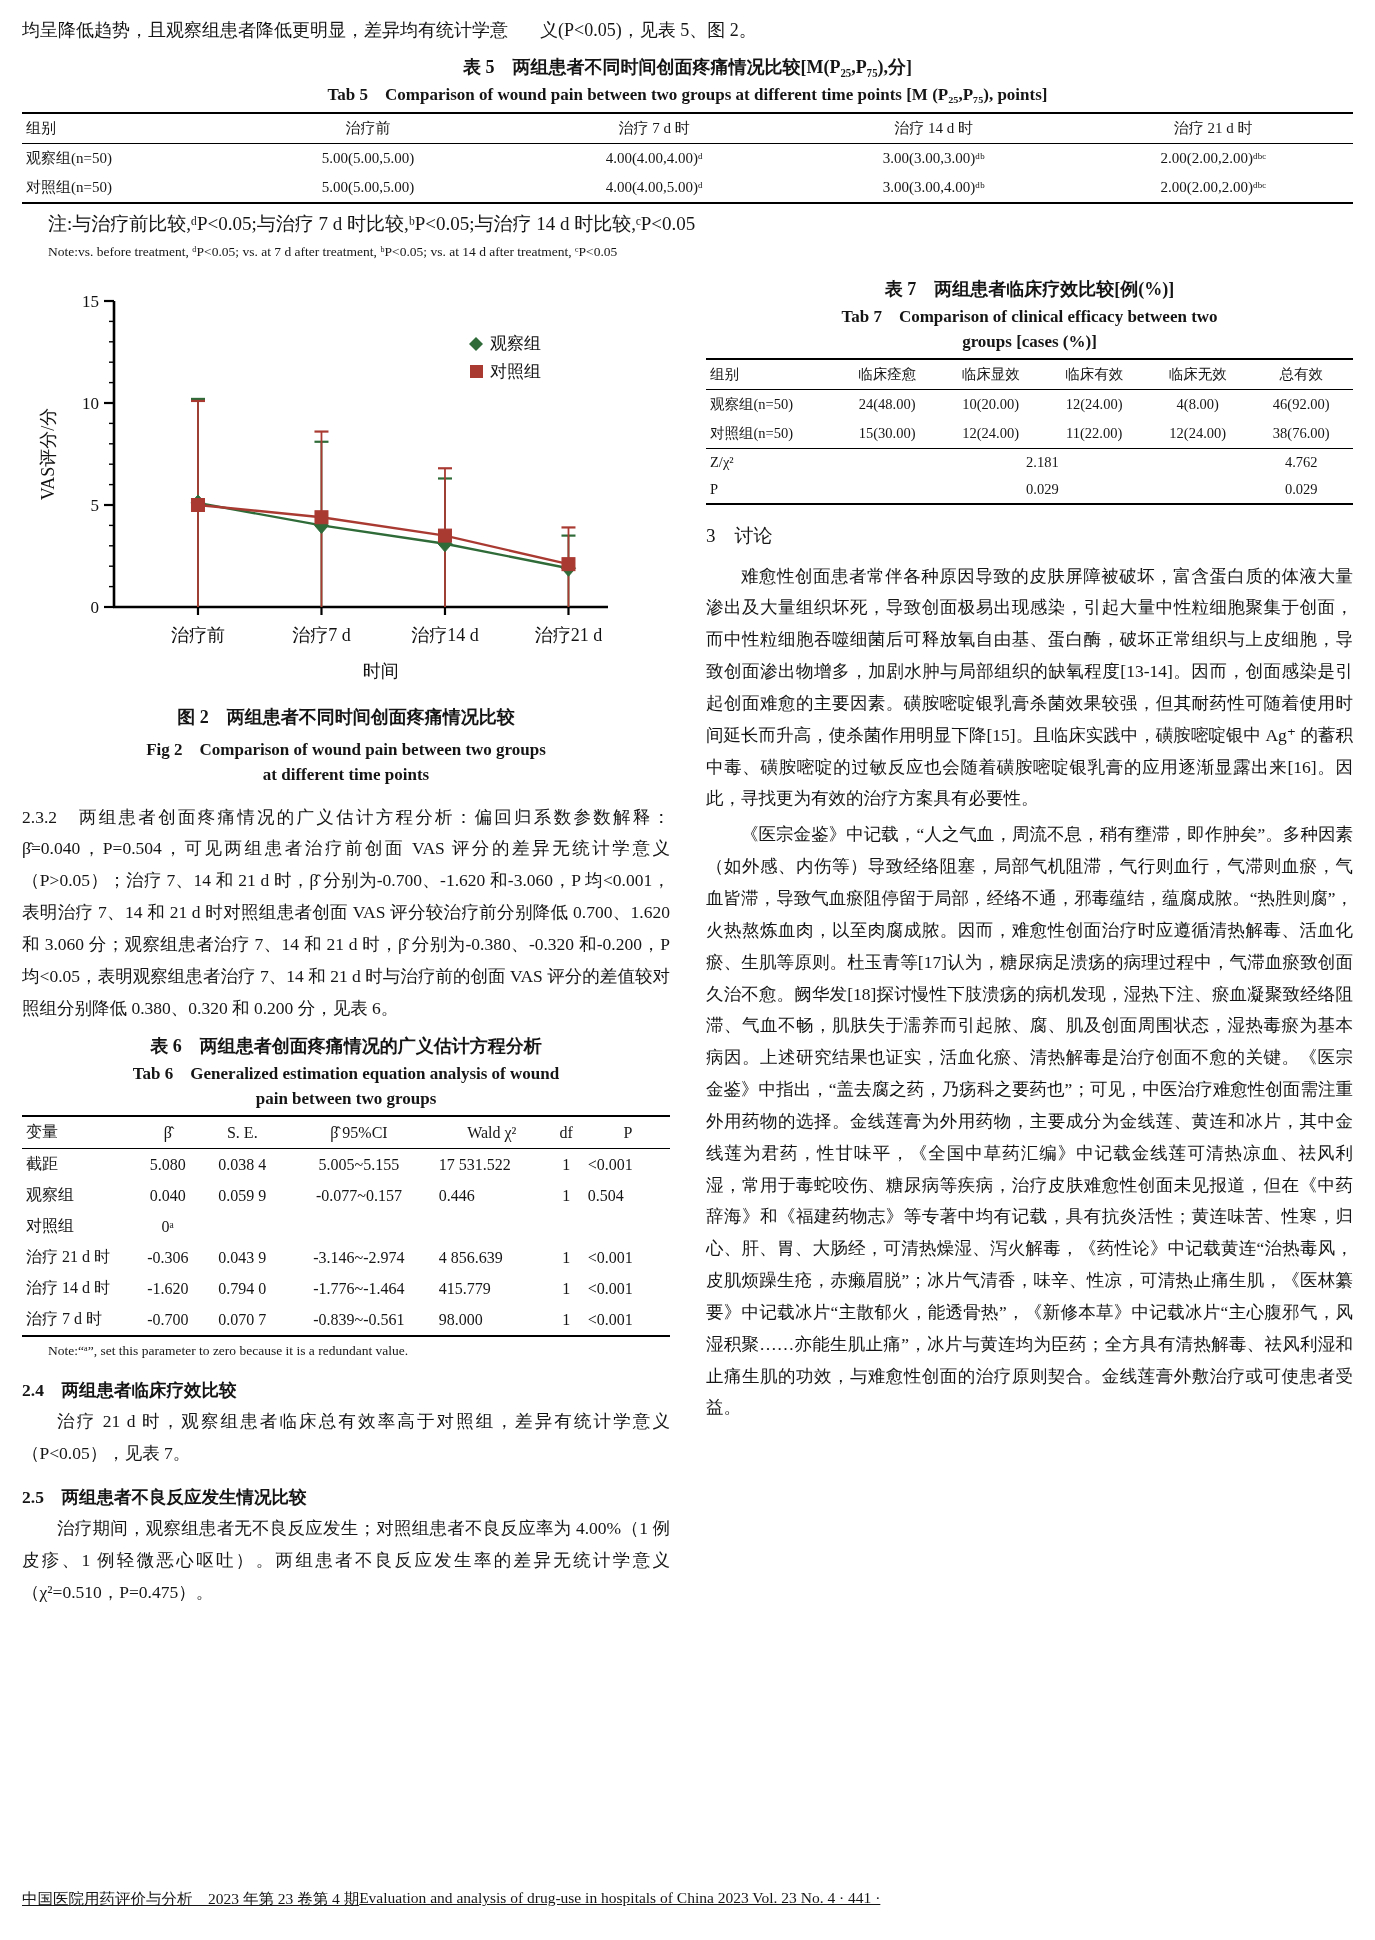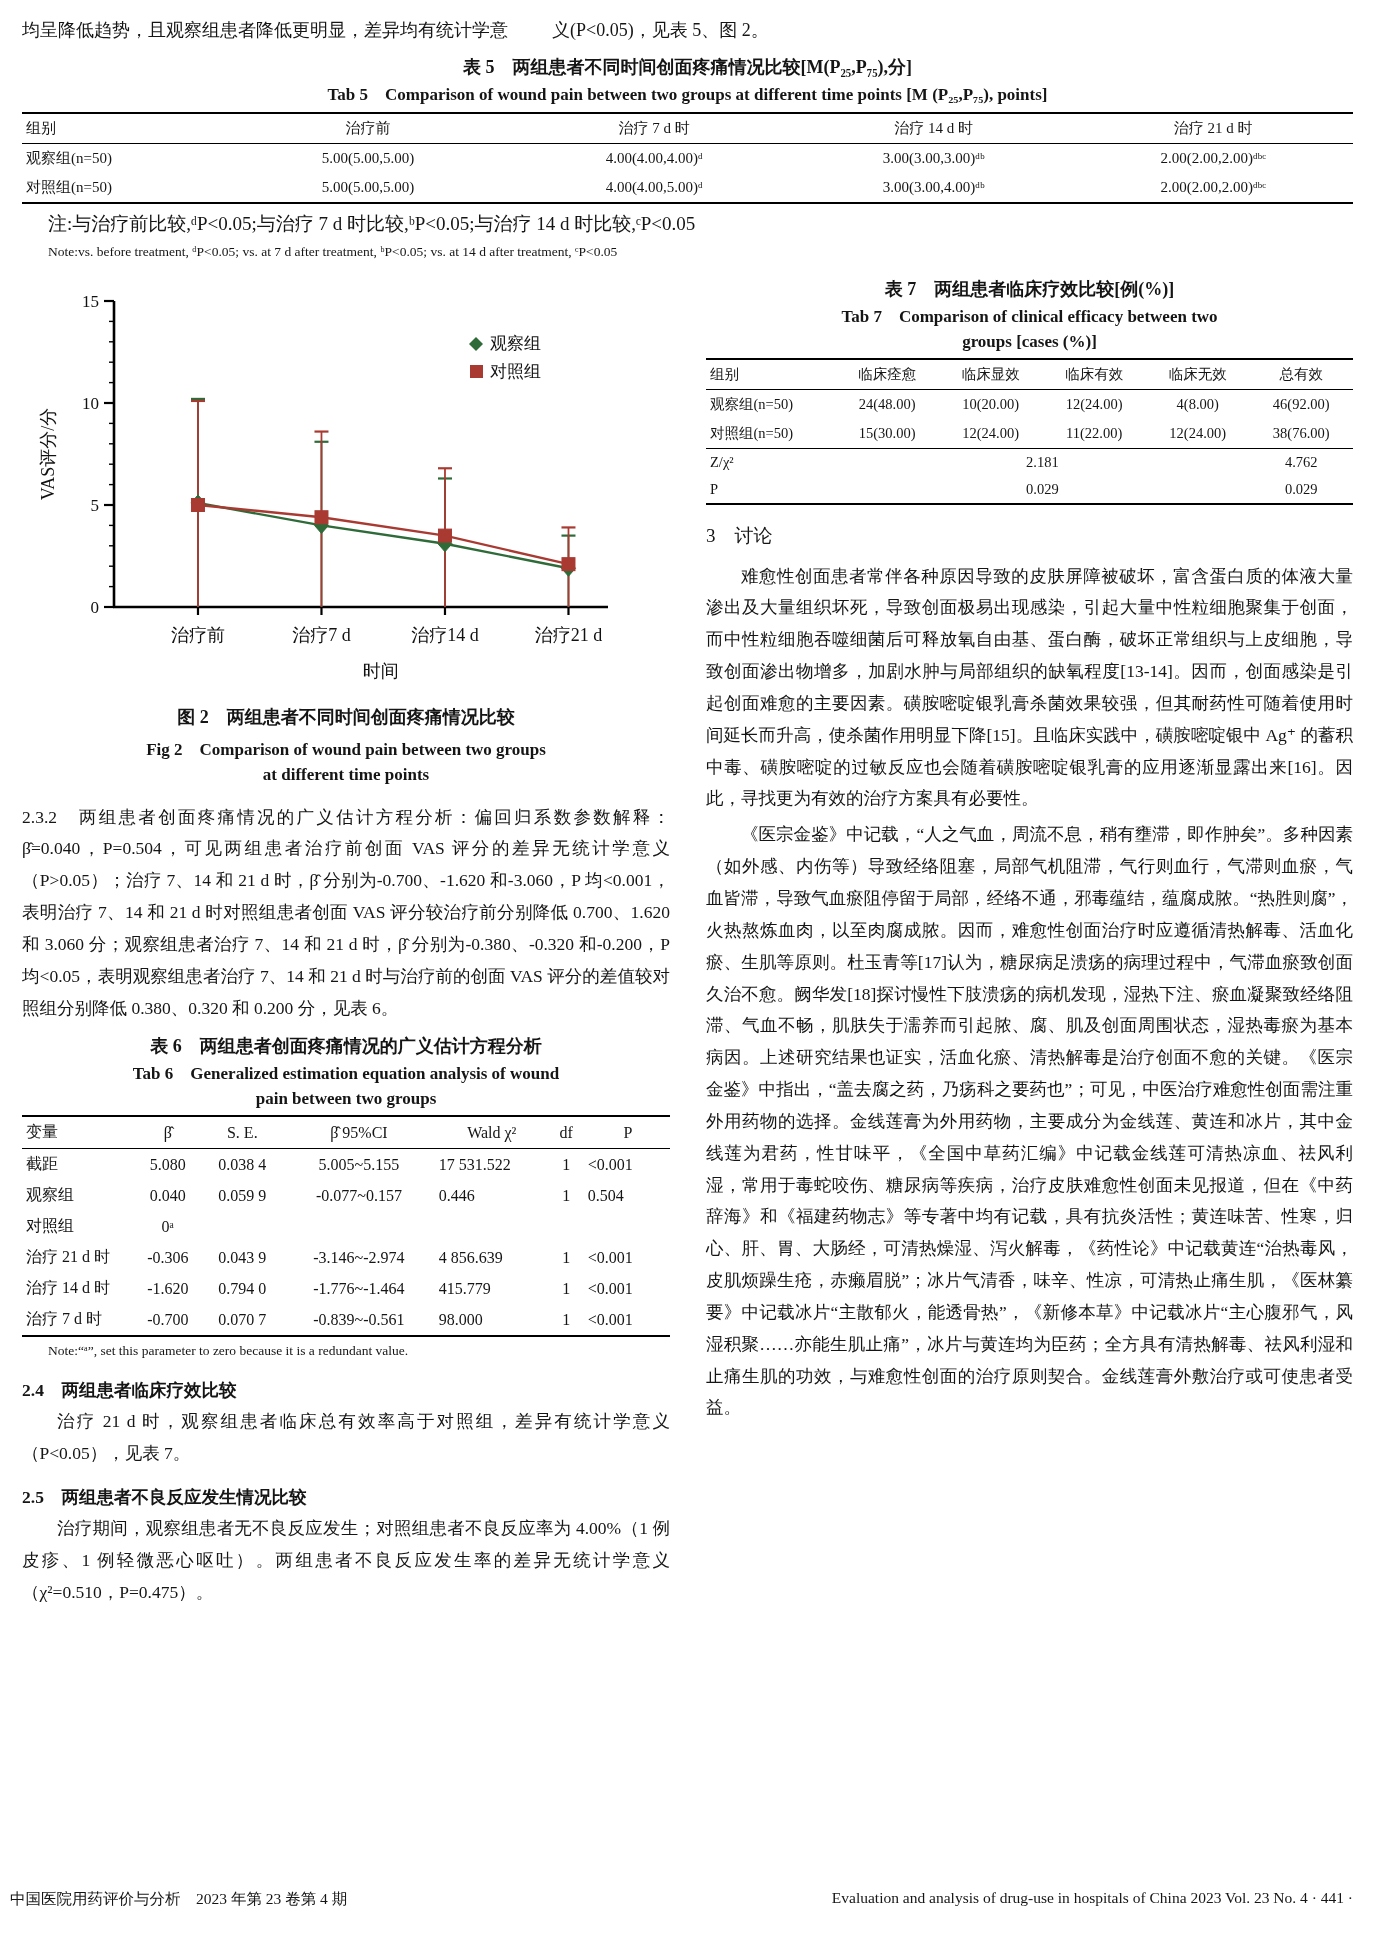--- a/index.html
+++ b/index.html
@@ -1,21 +1,21 @@
 <!DOCTYPE html>
 <html><head>
 <meta charset="utf-8">
 <style>
   html,body{margin:0;padding:0;background:#ffffff;}
   body{width:1375px;height:1940px;position:relative;overflow:hidden;
        font-family:"Liberation Serif","DejaVu Serif",serif;color:#151515;}
   .page{padding:16px 22px 0 22px;}
   
-  .intro{display:flex;font-size:18px;line-height:1.6;}
-  .intro-right{margin-left:44px;}
+  .intro{display:flex;font-size:18px;line-height:1.6;gap:32px;}
+  .intro-right{}
   
   .t-zh{text-align:center;font-weight:bold;font-size:18px;margin:10px 0 2px 0;}
   .t-en{text-align:center;font-weight:bold;font-size:17px;margin:4px 0 6px 0;}
   
   table{width:100%;border-collapse:collapse;table-layout:fixed;}
   .sci-table{border-top:2.2px solid #000;border-bottom:2.2px solid #000;}
   .sci-table th{border-bottom:1.2px solid #000;font-weight:normal;}
   .sci-table th,.sci-table td{font-size:15px;padding:5px 2px;text-align:center;
       white-space:nowrap;overflow:hidden;}
   .sci-table .lft{text-align:left;padding-left:4px;}
@@ -33,22 +33,22 @@
   
   .para{font-size:17.5px;line-height:1.82;text-align:justify;margin:14px 0 0 0;}
   .para.indent{text-indent:2em;margin-top:4px;}
   .sec-head{font-weight:bold;font-size:17.5px;margin:16px 0 0 0;}
   .disc-head{font-weight:normal;font-size:19px;margin:18px 0 6px 0;}
   
   .tab6 th,.tab6 td{font-size:16px;}
   
   .tab7 th,.tab7 td{font-size:14.5px;padding:5px 1px;}
   
-  .footer{position:absolute;left:10px;right:22px;bottom:30px;display:flex;
-      justify-content:space-between;font-size:15.5px;}
+  .footer{position:absolute;left:22px;right:22px;bottom:30px;display:flex;
+      font-size:15.5px;text-decoration:underline;}
 </style>
 </head>
 <body>
 
 <div class="page">
 
   <div class="intro">
     <span>均呈降低趋势，且观察组患者降低更明显，差异均有统计学意</span>
     <span class="intro-right">义(P&lt;0.05)，见表 5、图 2。</span>
   </div>

